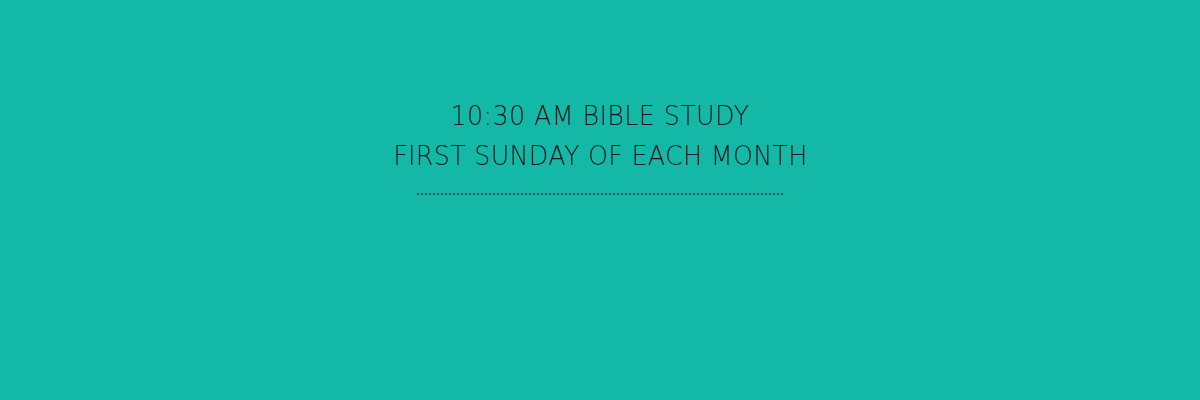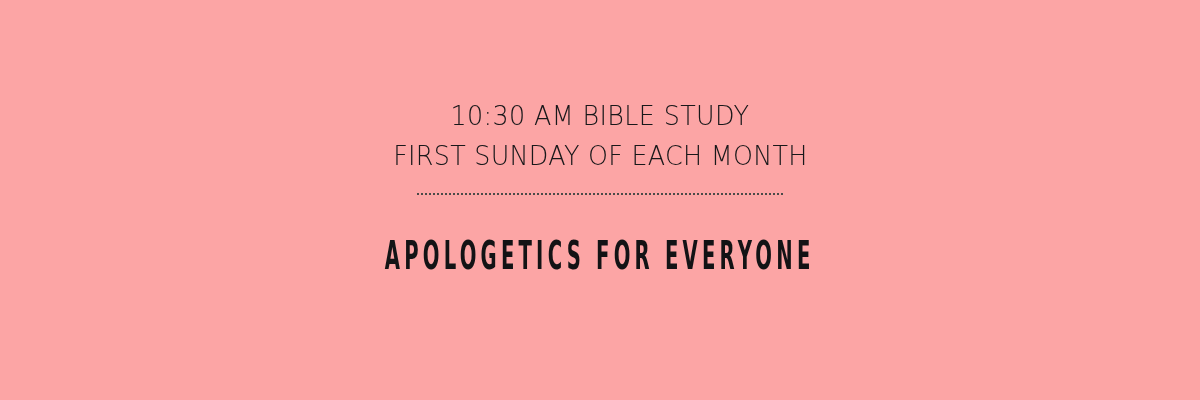--- a/index.html
+++ b/index.html
@@ -12,21 +12,21 @@
     height: 400px;
     background: #d9d9d3;
     font-family: "Liberation Sans", sans-serif;
     overflow: hidden;
   }
 
   .poster {
     position: relative;
     width: 1200px;
     height: 400px;
-    background: #fca5a5;
+    background: #14b8a6;
     display: flex;
     flex-direction: column;
     align-items: center;
     box-sizing: border-box;
   }
 
   
   .schedule-block {
     margin-top: 96px;
     display: flex;
@@ -97,17 +97,14 @@
 
   <div class="schedule-block">
     <div class="schedule-line line-1">10:30 AM BIBLE STUDY</div>
     <div class="schedule-line line-2">FIRST SUNDAY OF EACH MONTH</div>
   </div>
 
   <div class="divider-wrap">
     <div class="dotted-divider"></div>
   </div>
 
-  <div class="headline-wrap">
-    <div class="headline">APOLOGETICS FOR EVERYONE</div>
-  </div>
 
 </div>
 
 </body></html>

